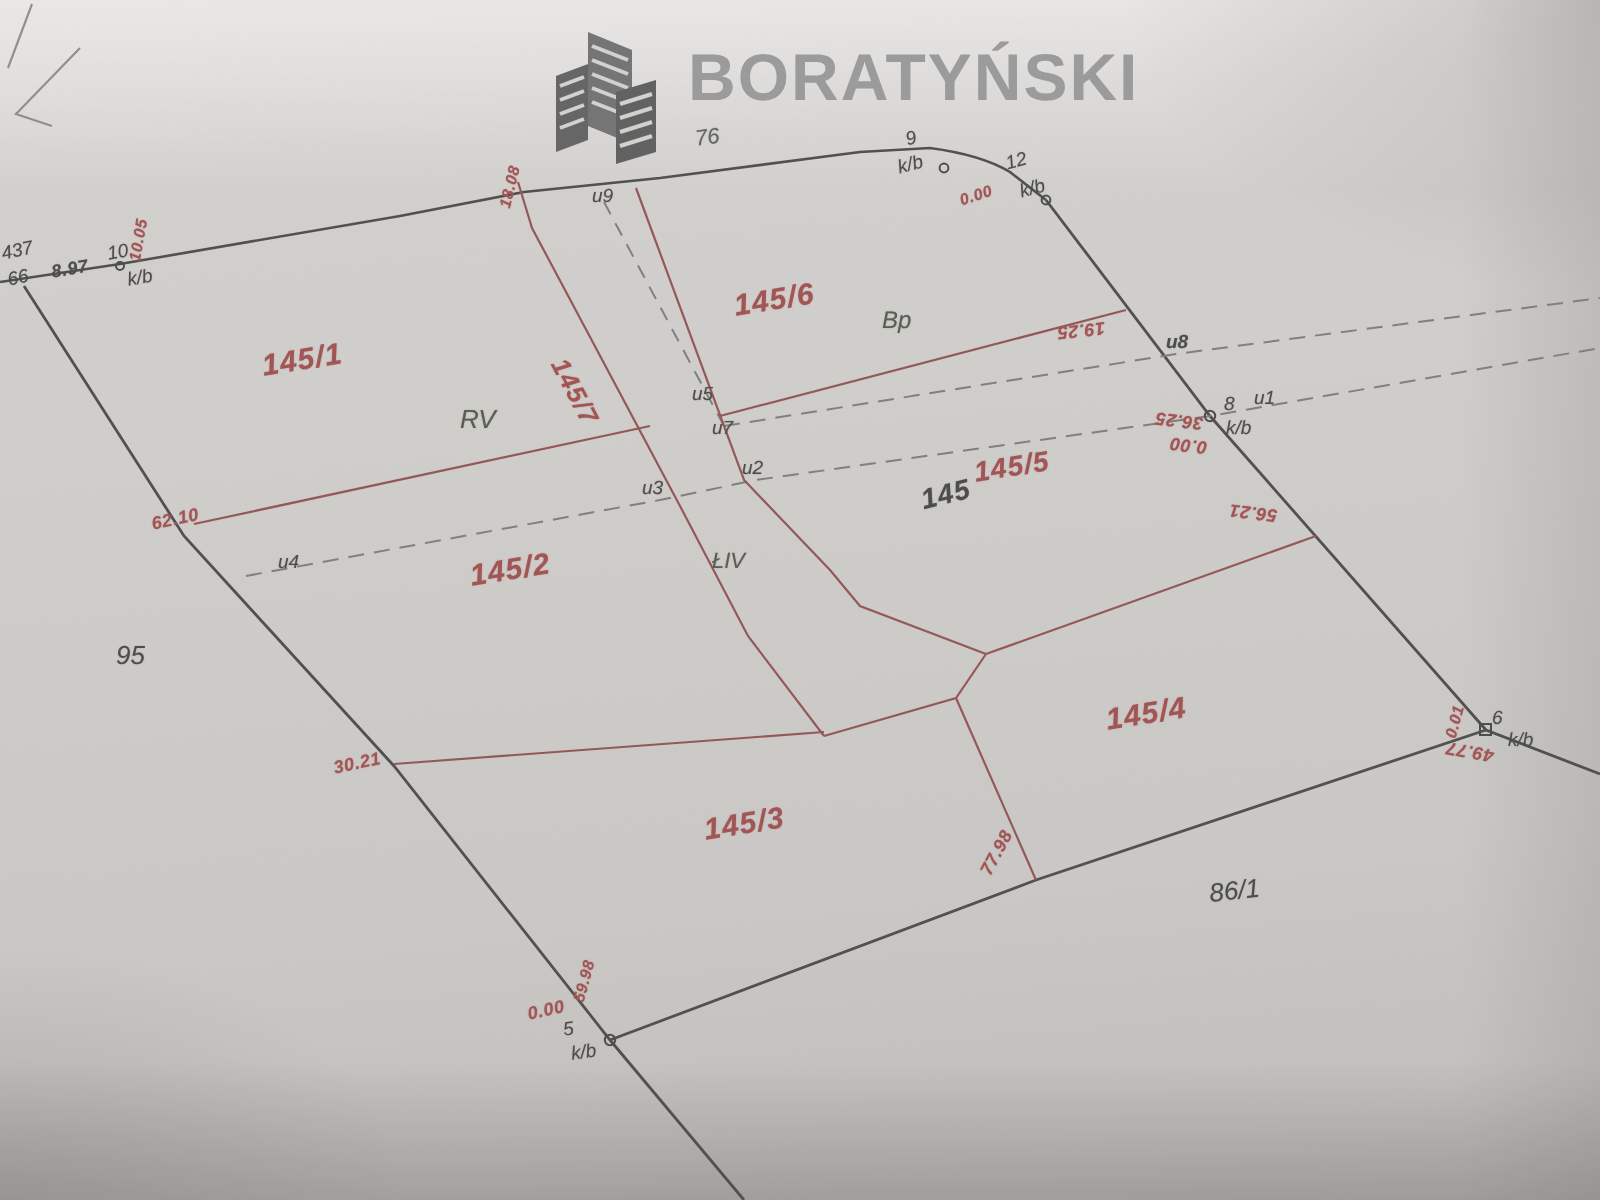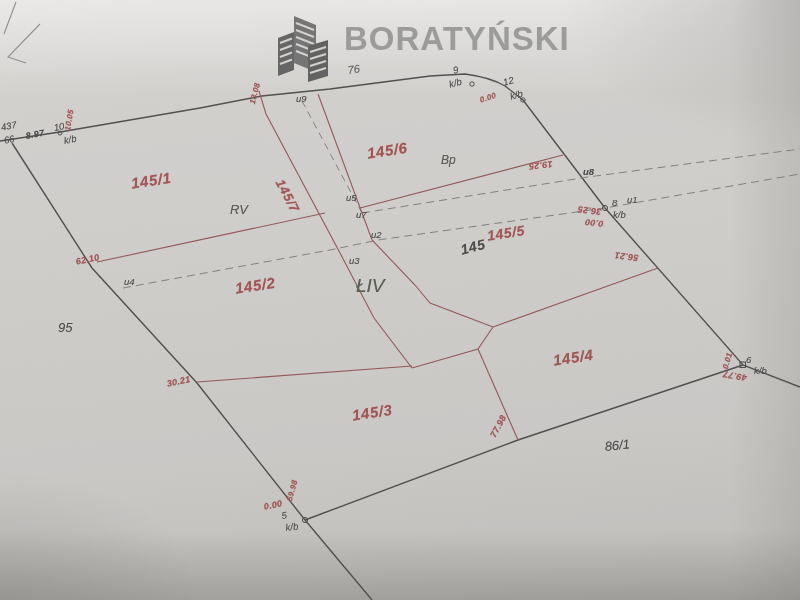--- a/index.html
+++ b/index.html
@@ -97,48 +97,48 @@
   <span class="lbl red meas" style="left:601px;top:216px;transform:rotate(187deg);">36.25</span>
   <span class="lbl red meas" style="left:603px;top:228px;transform:rotate(187deg);">0.00</span>
   <span class="lbl red meas" style="left:638px;top:262px;transform:rotate(187deg);">56.21</span>
 
   <span class="lbl red meas" style="left:722px;top:368px;font-size:8px;transform:rotate(-75deg);">0.01</span>
   <span class="lbl red meas" style="left:746px;top:382px;transform:rotate(190deg);">49.77</span>
   <span class="lbl blk pt" style="left:746px;top:355px;">6</span>
   <span class="lbl blk pt" style="left:754px;top:366px;">k/b</span>
 
   <span class="lbl red meas" style="left:75px;top:258px;transform:rotate(-12deg);">62.10</span>
-  <span class="lbl blk pt" style="left:124px;top:277px;text-align:right;">u4</span>
+  <span class="lbl blk pt" style="left:139px;top:277px;text-align:right;">u4</span>
   <span class="lbl red meas" style="left:166px;top:380px;transform:rotate(-12deg);">30.21</span>
 
   <span class="lbl blk pt" style="left:346px;top:193px;">u5</span>
   <span class="lbl blk pt" style="left:356px;top:210px;">u7</span>
   <span class="lbl blk pt" style="left:371px;top:230px;">u2</span>
-  <span class="lbl blk pt" style="left:321px;top:256px;margin-left:28px;">u3</span>
+  <span class="lbl blk pt" style="left:321px;top:240px;">u3</span>
 
   <span class="lbl red meas" style="left:489px;top:435px;transform:rotate(-62deg);">77.98</span>
   <span class="lbl red meas" style="left:286px;top:500px;font-size:8px;transform:rotate(-75deg);">59.98</span>
   <span class="lbl red meas" style="left:263px;top:503px;transform:rotate(-12deg);">0.00</span>
   <span class="lbl blk pt" style="left:281px;top:511px;transform:rotate(-8deg);">5</span>
   <span class="lbl blk pt" style="left:285px;top:523px;transform:rotate(-8deg);">k/b</span>
 
   <span class="lbl red parcel" style="left:130px;top:176px;transform:rotate(-9deg);">145/1</span>
   <span class="lbl red parcel" style="left:285px;top:177px;font-size:13px;transform:rotate(62deg);">145/7</span>
   <span class="lbl red parcel" style="left:366px;top:146px;transform:rotate(-9deg);">145/6</span>
   <span class="lbl red parcel" style="left:486px;top:229px;font-size:14px;transform:rotate(-9deg);">145/5</span>
   <span class="lbl blk parcel" style="left:459px;top:243px;font-size:14px;transform:rotate(-14deg);">145</span>
   <span class="lbl red parcel" style="left:234px;top:281px;transform:rotate(-9deg);">145/2</span>
   <span class="lbl red parcel" style="left:351px;top:408px;transform:rotate(-9deg);">145/3</span>
   <span class="lbl red parcel" style="left:552px;top:353px;transform:rotate(-9deg);">145/4</span>
   <span class="lbl blk" style="left:58px;top:321px;font-size:13px;">95</span>
   <span class="lbl blk" style="left:604px;top:440px;font-size:13px;transform:rotate(-6deg);">86/1</span>
 
   <span class="lbl soil" style="left:230px;top:203px;font-size:13px;">RV</span>
   <span class="lbl soil" style="left:441px;top:154px;font-size:12px;">Bp</span>
-  <span class="lbl soil" style="left:356px;top:276px;font-size:19px;">ŁIV</span>
+  <span class="lbl soil" style="left:356px;top:276px;font-size:11px;">ŁIV</span>
 
   <div class="logo">
     <svg width="66" height="78" viewBox="0 0 66 78" style="position:absolute;left:2px;top:4px;">
       <path d="M22,6 L44,15 L44,62 L22,53 Z" fill="#6c6c6c"></path>
       <g stroke="#d9d7d4" stroke-width="2">
         <line x1="24" y1="13" x2="42" y2="20"></line>
           <line x1="24" y1="20" x2="42" y2="27"></line>
         <line x1="24" y1="27" x2="42" y2="34"></line>
           <line x1="24" y1="34" x2="42" y2="41"></line>
         <line x1="24" y1="41" x2="42" y2="48"></line>

